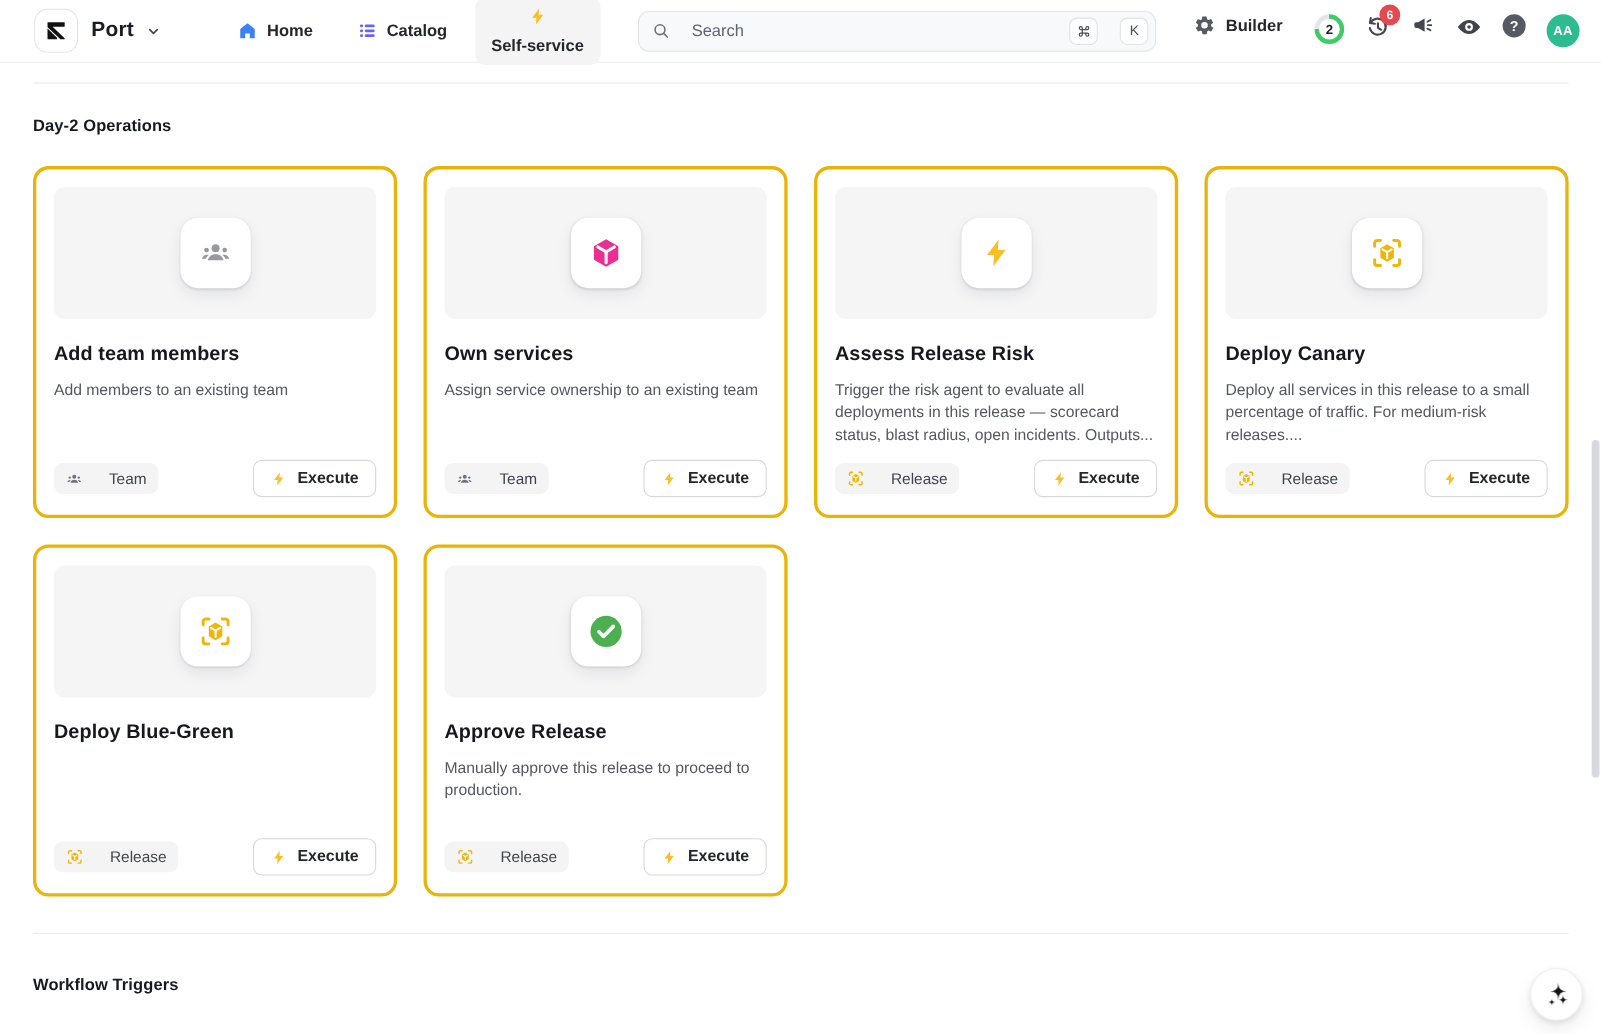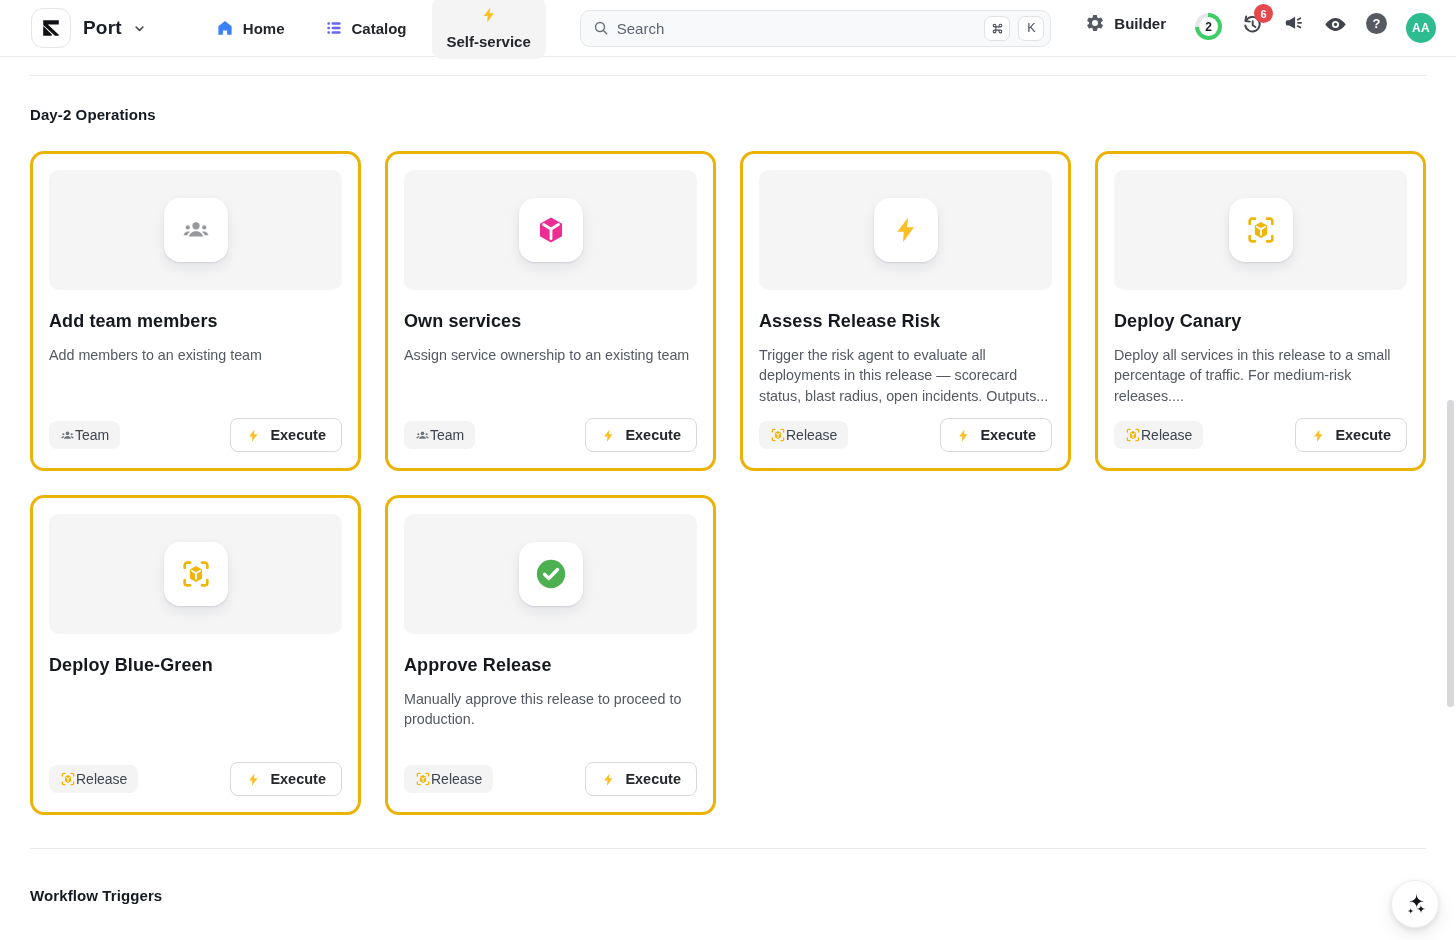--- a/index.html
+++ b/index.html
@@ -12,21 +12,21 @@
   .logo-box { width:40px; height:40px; border:1px solid #e4e6ea; border-radius:12px;
     display:flex; align-items:center; justify-content:center; cursor:pointer; }
   .brand { font-size:19px; font-weight:700; margin-left:12px; letter-spacing:.2px; }
   .brand-chevron { margin-left:10px; display:flex; }
   .nav { display:flex; align-items:center; gap:10px; margin-left:54px; }
   .nav-item { display:flex; align-items:center; gap:9px; padding:9px 15px; border-radius:10px;
     font-size:15px; font-weight:600; color:#23262b; cursor:pointer; white-space:nowrap; }
   .nav-item.active { background:#f4f4f5;flex-direction:column; }
   .search { flex:1; max-width:498px; margin:0 26px 0 34px; height:37px; background:#f8f9fa;
     border:1px solid #e3e5e8; border-radius:10px; display:flex; align-items:center;
-    padding:0 6px 0 12px; gap:8px; }
+    padding:0 6px 0 12px; gap:20px; }
   .search input { flex:1; border:none; outline:none; background:transparent; font-size:15px;
     color:#414651; font-family:inherit; }
   .search input::placeholder { color:#5d6370; }
   .kbd { min-width:26px; height:25px; background:#fff; border:1px solid #e0e2e6; border-radius:7px;
     display:flex; align-items:center; justify-content:center; font-size:12.5px; color:#484d57;
     padding:0 5px; }
   .header-right { display:flex; align-items:flex-start; gap:19px; margin-left:8px; }
   .builder { display:flex; align-items:center; gap:9px; font-size:15px; font-weight:600;
     color:#23262b; cursor:pointer; margin-right:10px; }
   .icon-btn { position:relative; display:flex; align-items:center; justify-content:center;
@@ -55,21 +55,21 @@
     display:flex; flex-direction:column; background:#fff; }
   .tile { background:#f5f5f6; border-radius:10px; height:120px; flex:0 0 120px; display:flex;
     align-items:center; justify-content:center; }
   .tile-icon { width:64px; height:64px; background:#fff; border-radius:16px; display:flex;
     align-items:center; justify-content:center;
     box-shadow:0 1px 2px rgba(16,24,40,.1), 0 6px 14px rgba(16,24,40,.08); }
   .card-title { font-size:18px; font-weight:650; color:#15191f; margin-top:21px;
     letter-spacing:.1px; }
   .card-desc { font-size:14.3px; color:#535862; line-height:1.42; margin-top:13px; }
   .card-footer { margin-top:auto; display:flex; align-items:center; justify-content:space-between; }
-  .tag { display:flex; align-items:center; gap:0; background:#f4f4f5; border-radius:8px;
+  .tag { display:flex; align-items:center; gap:24px; background:#f4f4f5; border-radius:8px;
     padding:6px 11px; font-size:14px; font-weight:500; color:#3f454e; }
   .execute-btn { display:flex; align-items:center; justify-content:flex-end; gap:9px;
     background:#fff; border:1px solid #d6d8dc; border-radius:8px; padding:8px 15px;
     font-size:14.5px; font-weight:550; color:#23262b; cursor:pointer; min-width:110px;
     font-family:inherit; }
   .divider.bottom { margin-top:33px; }
   .section-title.last { margin-top:38px; margin-bottom:0; }
 
   .fab { position:fixed; right:17px; bottom:12px; width:48px; height:48px; border-radius:50%;
     background:#fff; border:1px solid #eceef0; display:flex; align-items:center;

